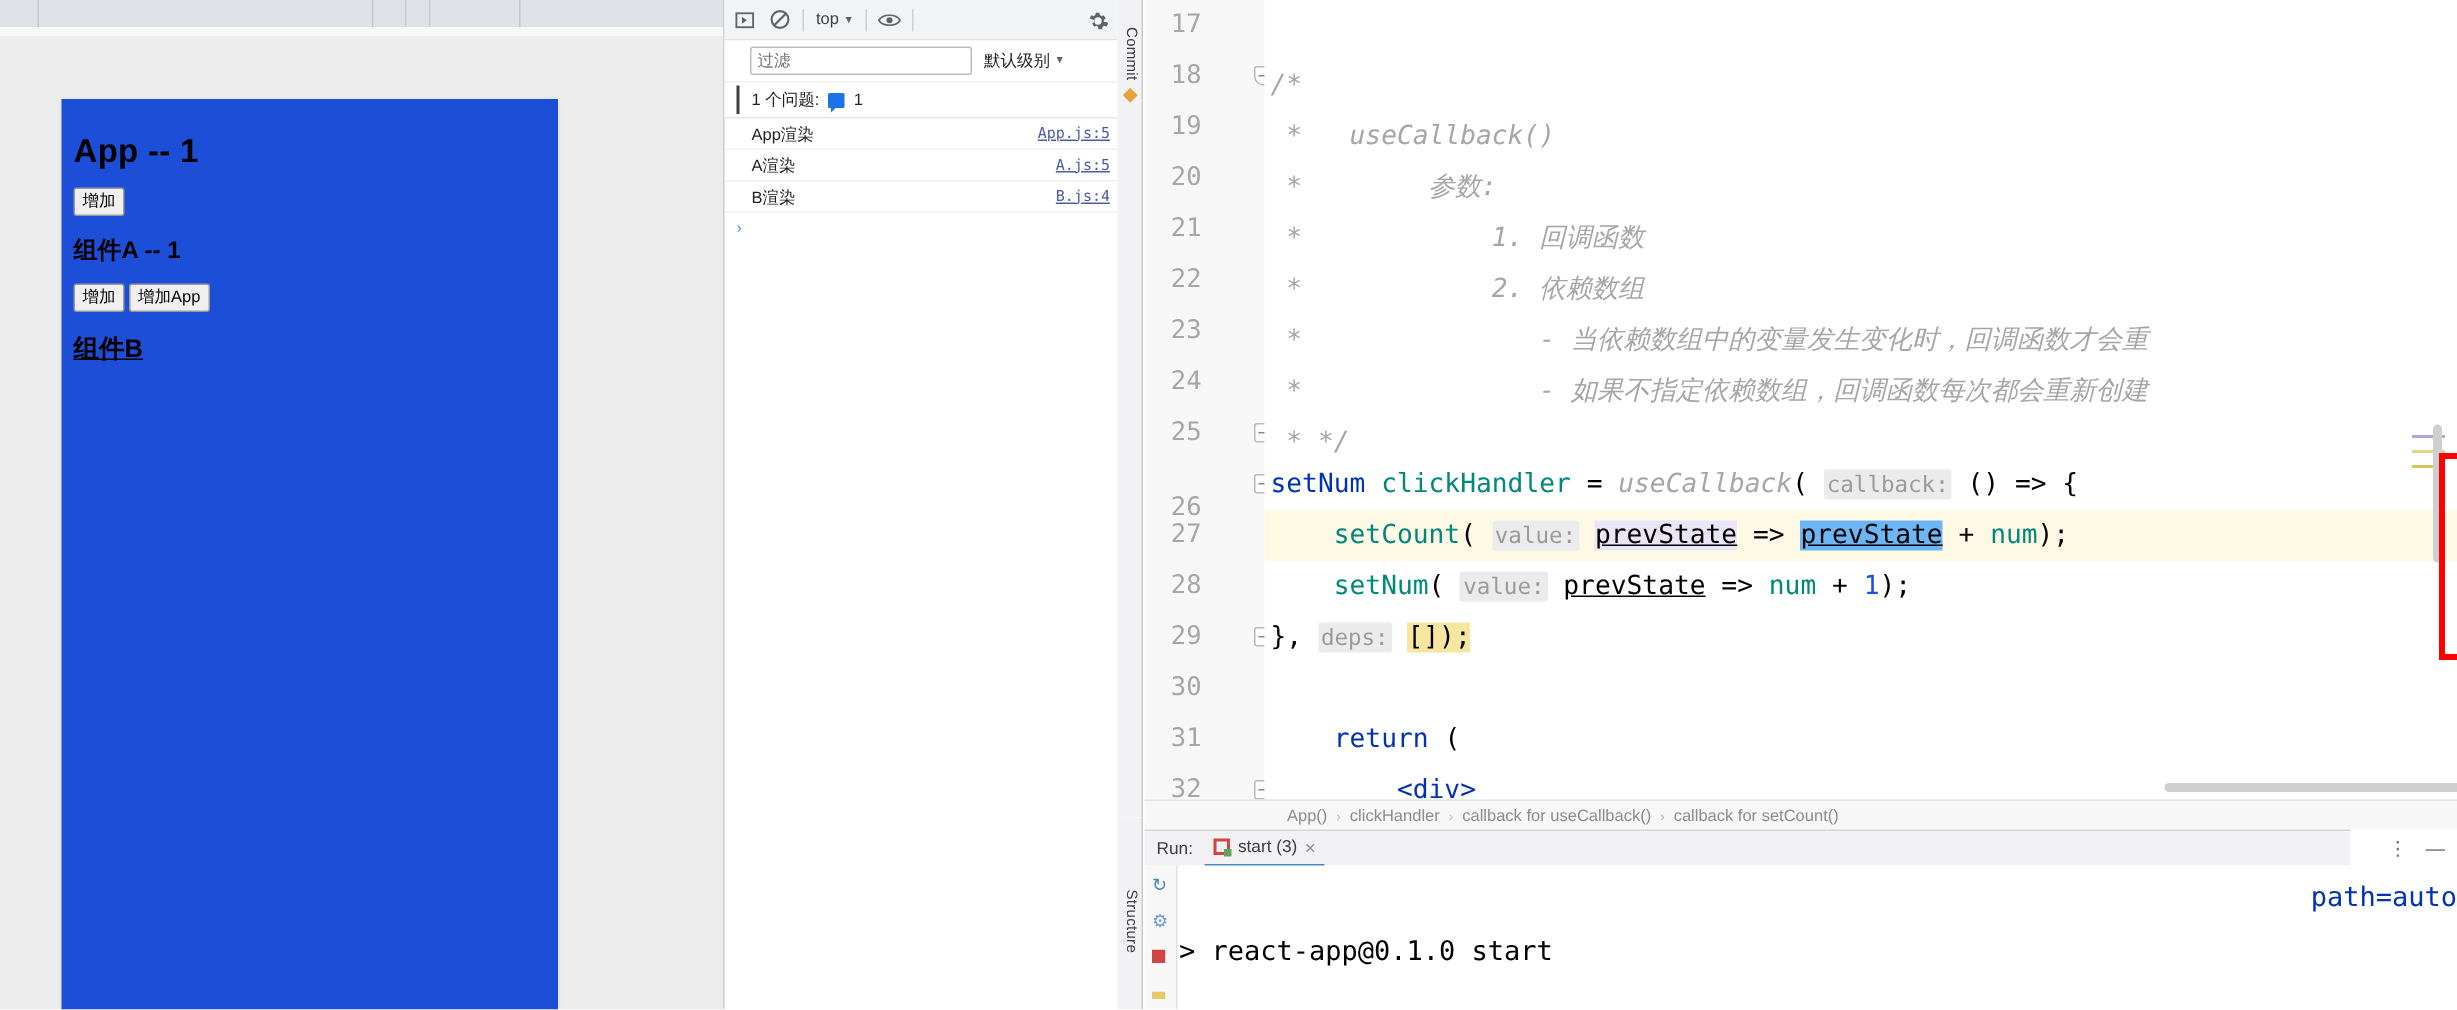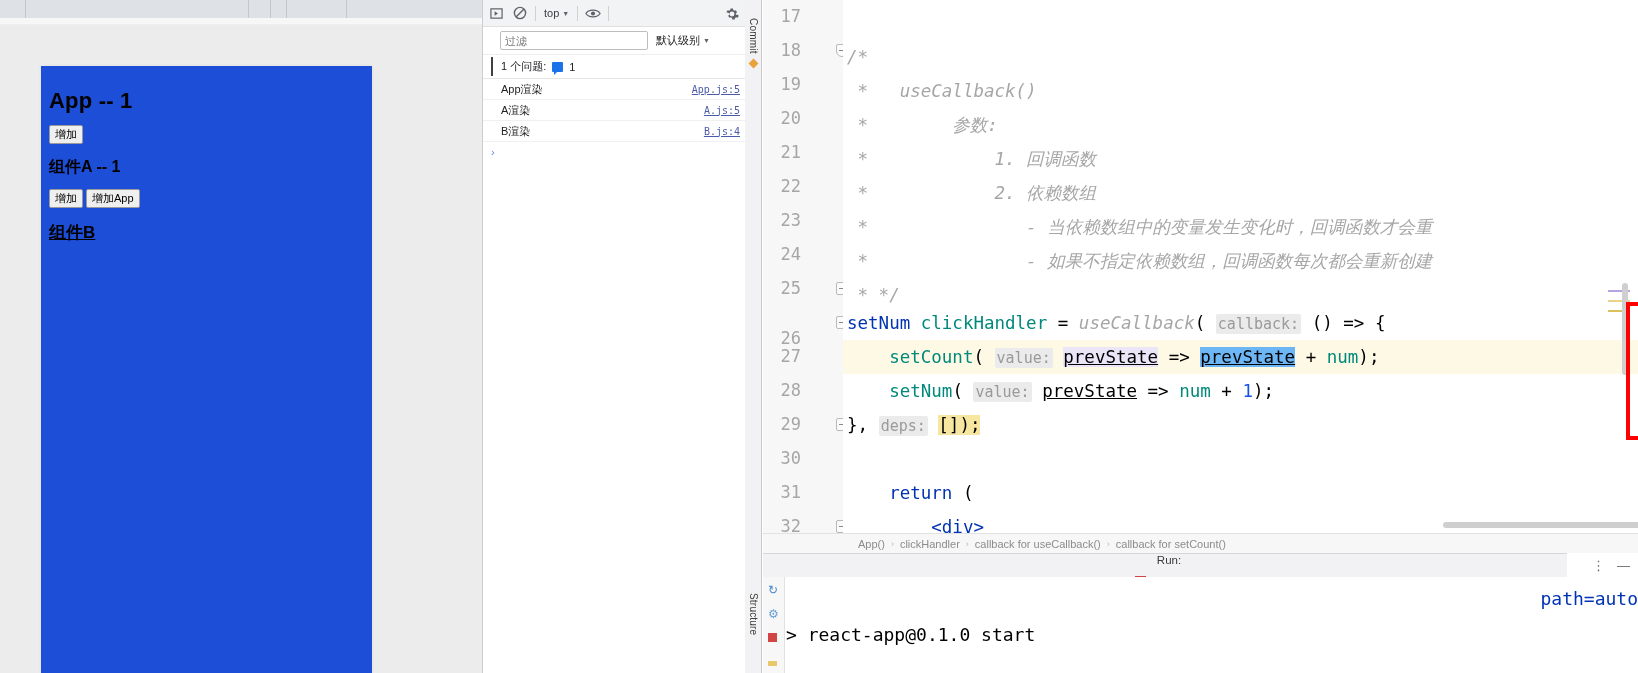--- a/index.html
+++ b/index.html
@@ -211,21 +211,21 @@
     background: #f7f7f8; border-top: 1px solid #e2e2e2;
     display: flex; align-items: center; gap: 6px;
     font-size: 11px; color: #8c8c8c; padding-left: 95px;
   }
   .bc-sep { color: #b9b9b9; font-size: 9px; }
 
   .run-tabbar {
     position: absolute; left: 18px; top: 553px; width: 804px; height: 24px;
     background: #f2f2f4; border-top: 1px solid #d6d6d6;
     display: flex; align-items: center; padding-left: 8px; gap: 8px;
-    font-size: 11.5px; color: #3c3c3c; flex-direction: column;
+    font-size: 11.5px; color: #3c3c3c;
   }
   .run-tab {
     display: flex; align-items: center; gap: 5px;
     border-bottom: 2px solid #4a86c8; height: 24px; padding: 0 6px;
   }
   .run-ico {
     width: 11px; height: 11px; border: 2px solid #d14545; position: relative;
   }
   .run-ico:after {
     content: ""; position: absolute; right: -3px; bottom: -3px;

